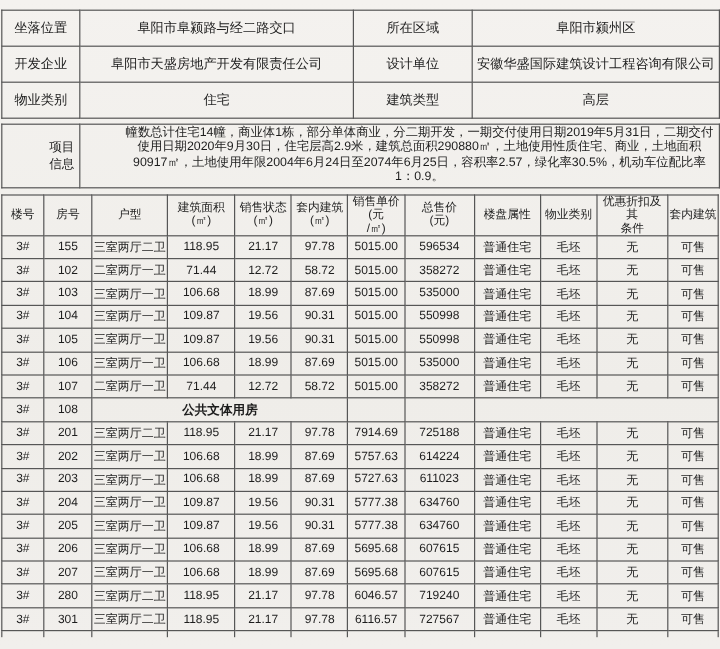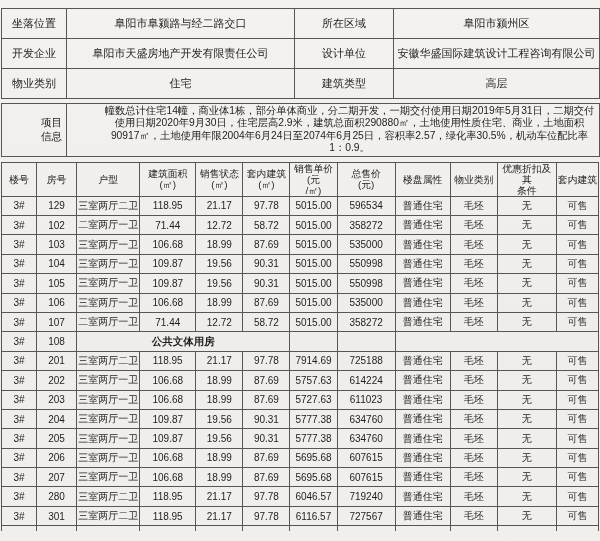--- a/index.html
+++ b/index.html
@@ -125,21 +125,21 @@
           <th>楼盘属性</th>
           <th>物业类别</th>
           <th>优惠折扣及其
 条件</th>
           <th>套内建筑</th>
         </tr>
     </thead>
     <tbody>
         <tr>
           <td>3#</td>
-          <td>129</td>
+          <td>155</td>
           <td>三室两厅二卫</td>
           <td>118.95</td>
           <td>21.17</td>
           <td>97.78</td>
           <td>5015.00</td>
           <td>596534</td>
           <td>普通住宅</td>
           <td>毛坯</td>
           <td>无</td>
           <td>可售</td>

